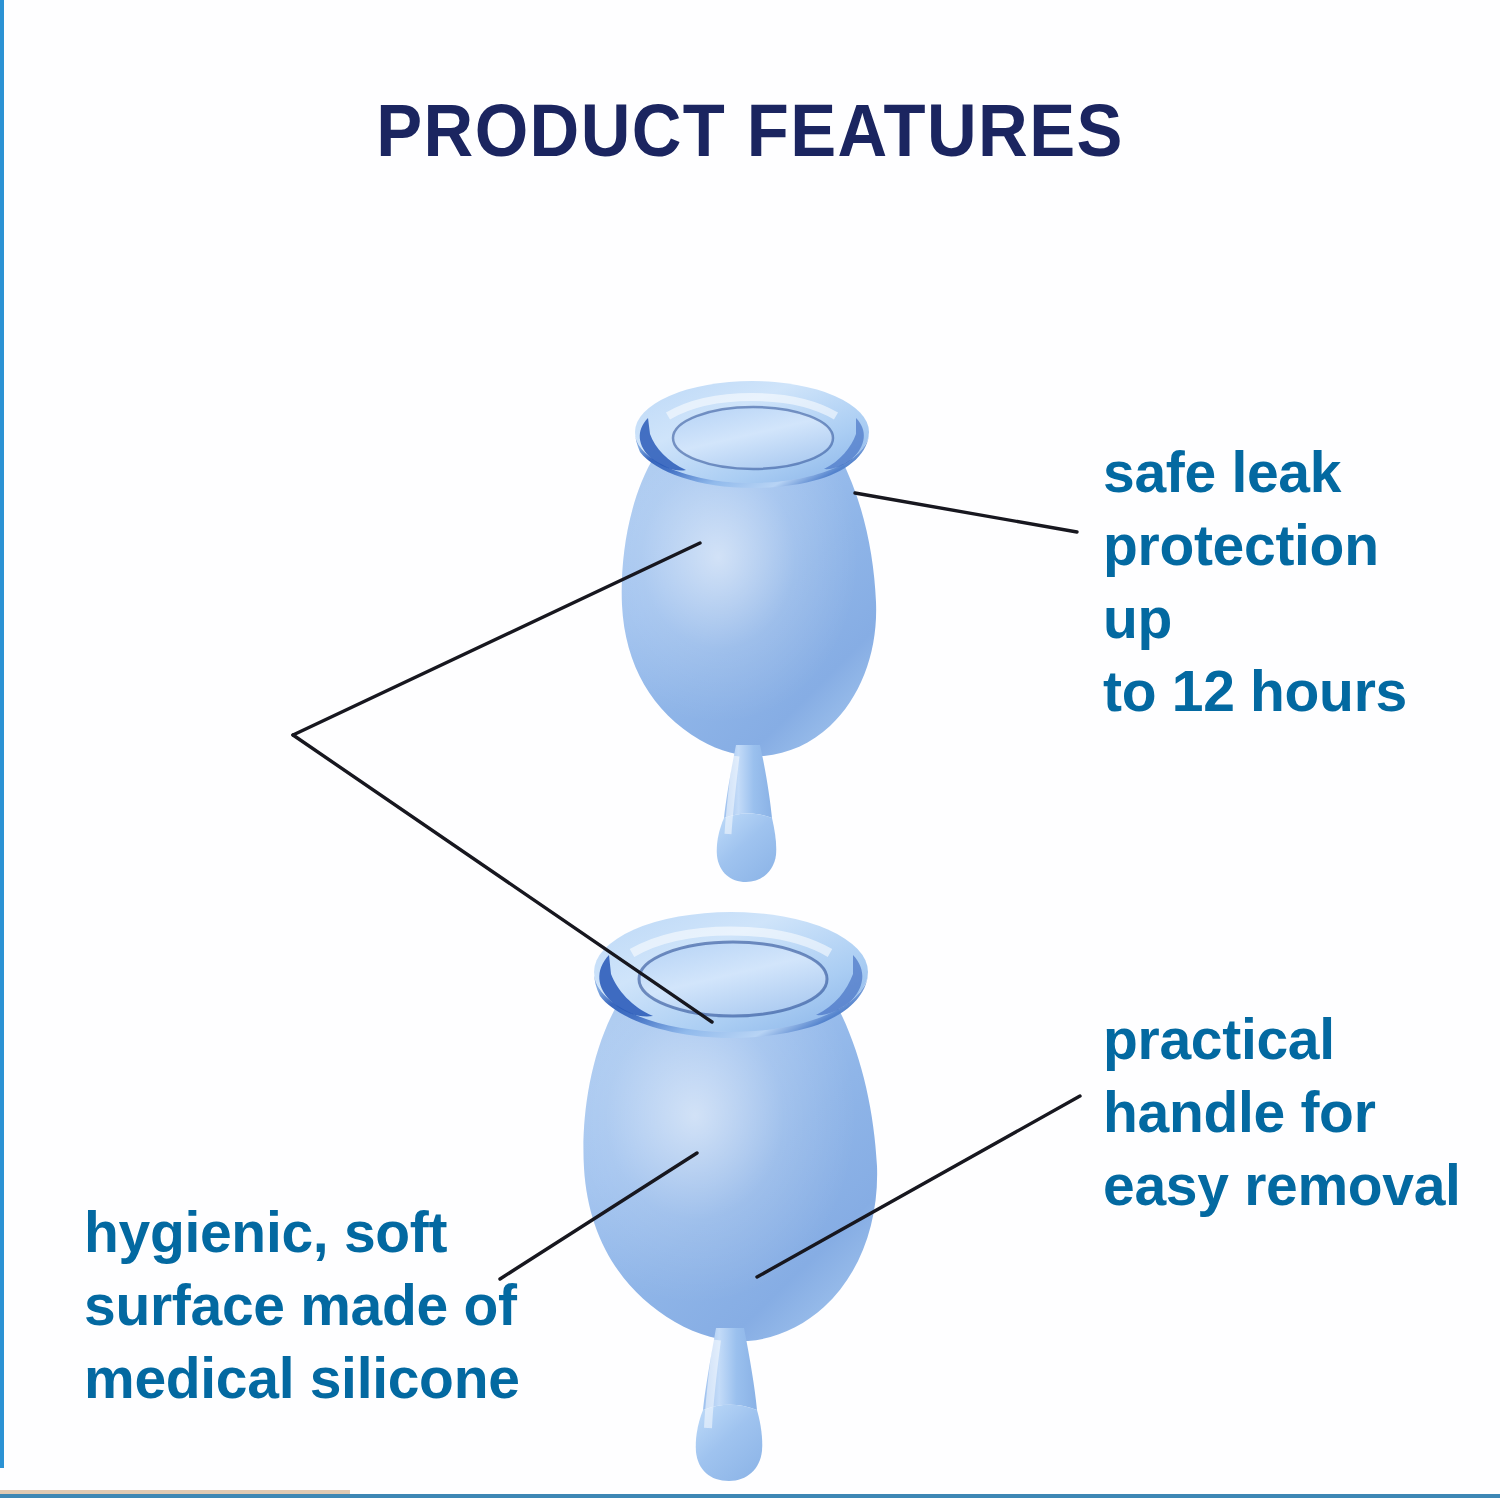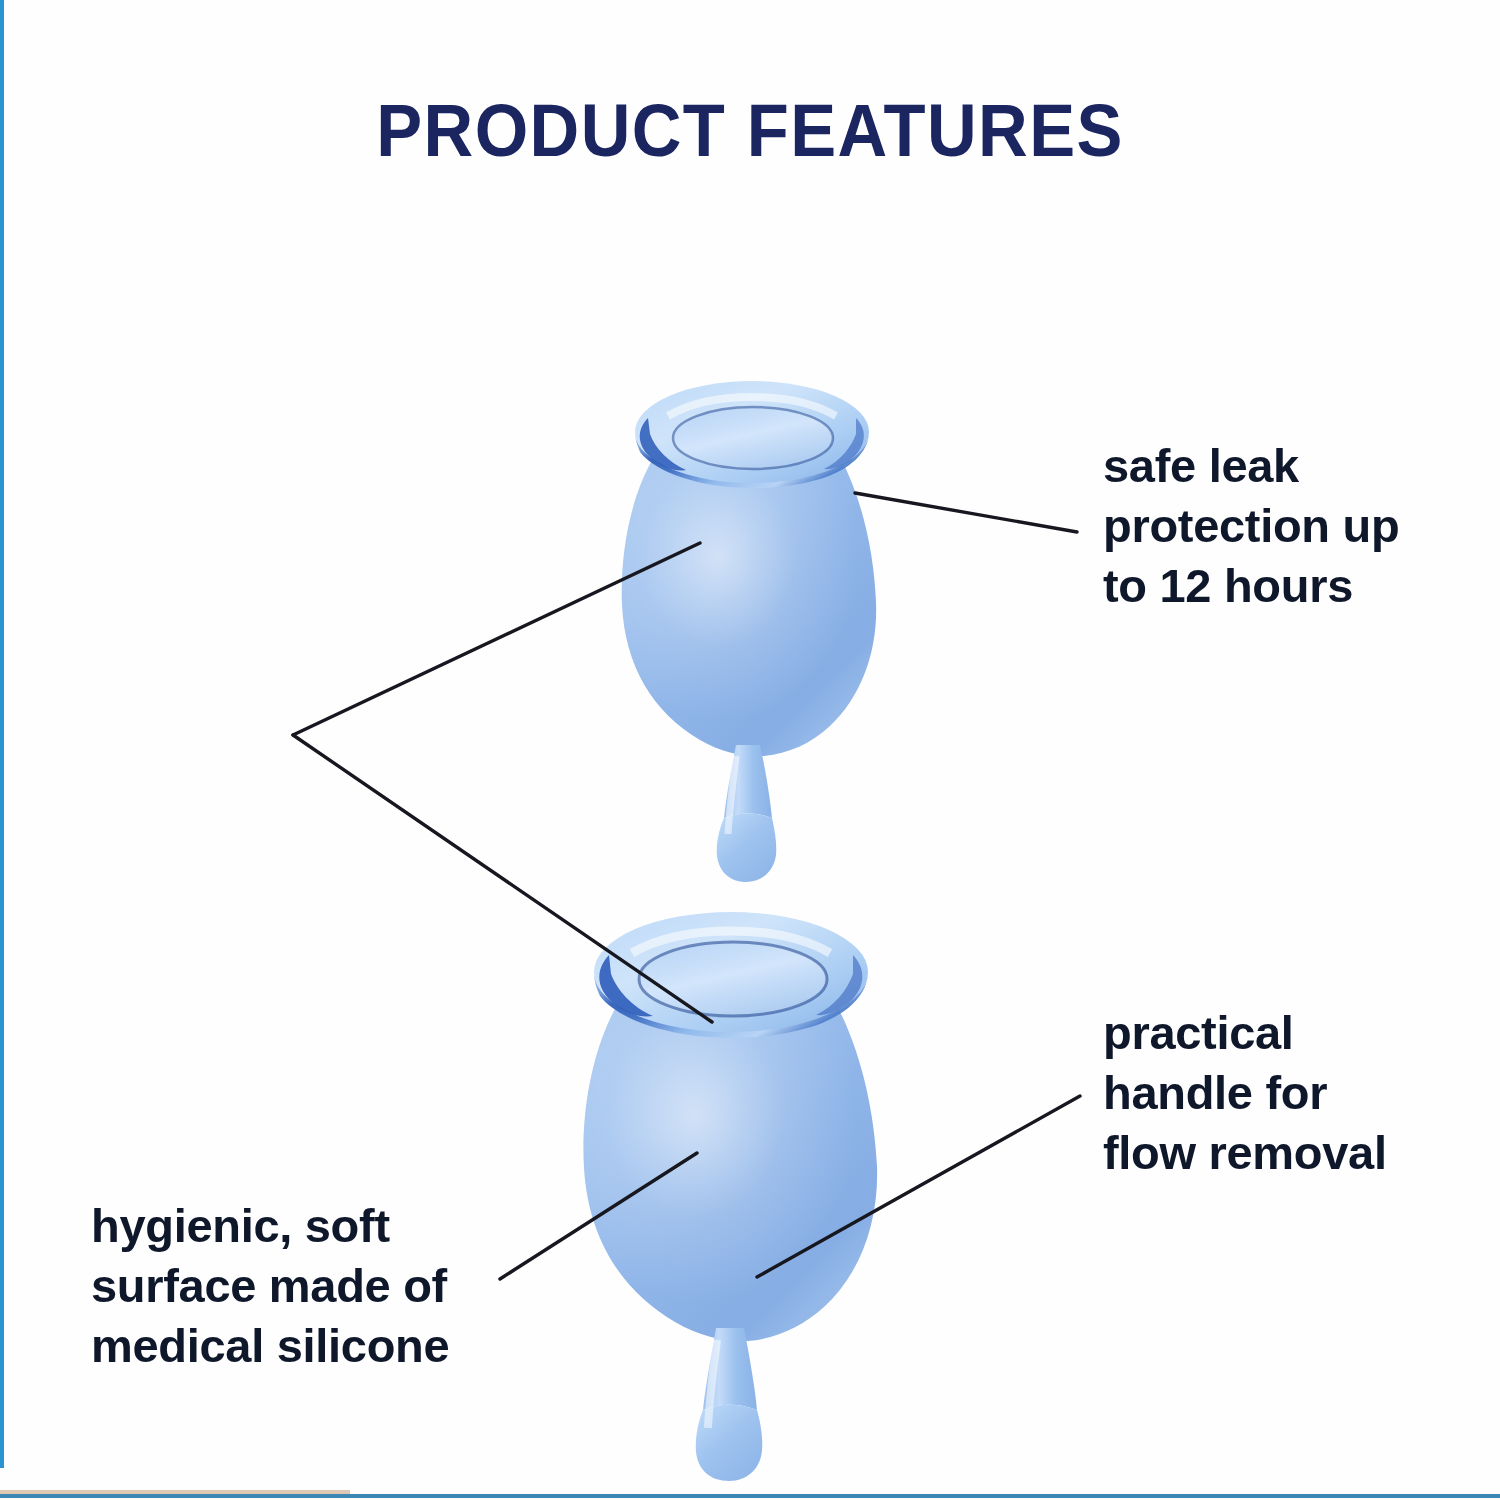--- a/index.html
+++ b/index.html
@@ -39,30 +39,30 @@
     letter-spacing:1.5px;
     color:#1b2560;
     transform:scaleX(.93);
     transform-origin:center top;
     white-space:nowrap;
   }
 
   
   .label{
     position:absolute;
-    color:#0f172a;
+    color:#0369a1;
     font-family:"Liberation Sans", sans-serif;
     font-weight:bold;
-    font-size:47px;
+    font-size:57px;
     line-height:1.28;
     letter-spacing:-0.3px;
     white-space:pre-line;
   }
   #label-capacity{ left:86px; top:497px; width:300px; }
-  #label-hygienic{ left:84px; top:1196px; width:440px;margin-left:7px; }
+  #label-hygienic{ left:84px; top:1196px; width:440px; }
   #label-safe{ left:1103px; top:436px; width:360px; }
   #label-handle{ left:1103px; top:1003px; width:370px; }
 
   
   #art{
     position:absolute;left:0;top:0;width:1500px;height:1500px;
     pointer-events:none;
   }
 </style>
 </head>
@@ -243,19 +243,19 @@
     </g>
   </svg>
 
 
   <div class="label" id="label-safe">safe leak
 protection up
 to 12 hours</div>
 
   <div class="label" id="label-handle">practical
 handle for
-flow removal</div>
+easy removal</div>
 
   <div class="label" id="label-hygienic">hygienic, soft
 surface made of
 medical silicone</div>
 
 </div>
 
 </body></html>

